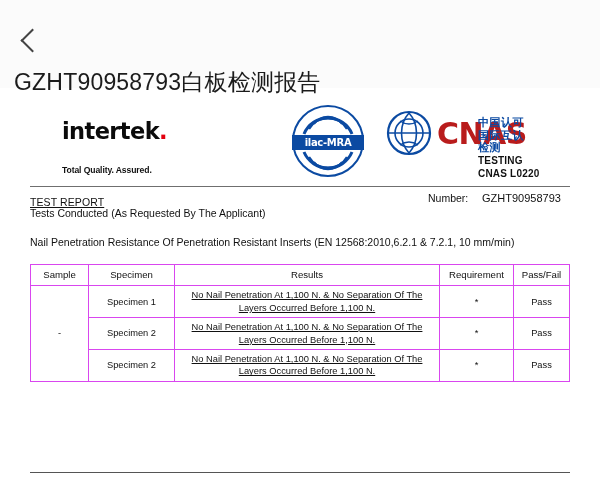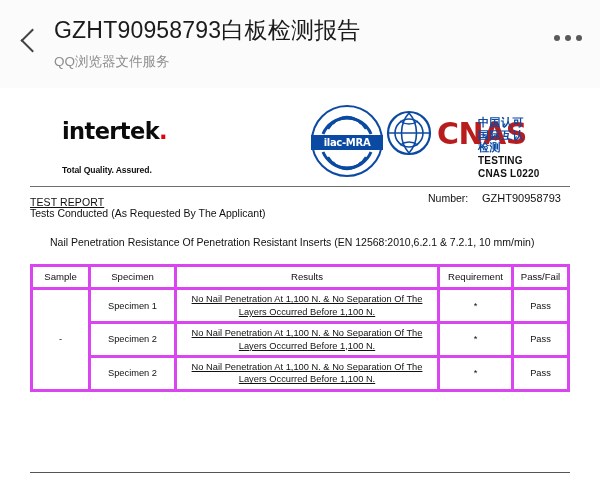--- a/index.html
+++ b/index.html
@@ -17,20 +17,21 @@
   }
 
   
   .header {
     position: relative;
     height: 88px;
     background: #fbfbfb;
     display: flex;
     align-items: flex-start;
     padding: 14px 9px 0 10px;
+    flex-direction: column;
   }
   .back-btn {
     width: 40px;
     height: 52px;
     display: flex;
     align-items: center;
     justify-content: center;
     flex: 0 0 auto;
     cursor: pointer;
   }
@@ -116,21 +117,21 @@
     margin-top: 21px;
     font-size: 8.6px;
     font-weight: bold;
     color: #111;
     letter-spacing: -0.1px;
   }
 
   
   .ilac {
     position: absolute;
-    left: 310px;
+    left: 291px;
     top: 8px;
     width: 74px; height: 74px;
   }
   .ilac .band {
     position: absolute;
     left: 1px; right: 1px;
     top: 31px;
     height: 15px;
     background: #0b4aa2;
     display: flex;
@@ -216,33 +217,32 @@
     font-size: 11px;
   }
   .line-rel { position: relative; height: 14px; }
   .tests-cond {
     font-size: 10.5px;
     margin-top: 1px;
   }
   .nail-line {
     font-size: 10.5px;
     margin-top: 17px;
-    margin-left: 20px;
   }
 
   
   table.report {
     margin-top: 16px;
     width: 100%;
     border-collapse: collapse;
     font-size: 9.3px;
     table-layout: fixed;
   }
   table.report th, table.report td {
-    border: 3px solid #d946ef;
+    border: 1px solid #d946ef;
     text-align: center;
     vertical-align: middle;
     padding: 3px 2px;
     line-height: 12.4px;
     font-weight: normal;
     color: #111;
   }
   table.report thead th {
     padding: 4px 2px;
     font-size: 9.6px;

